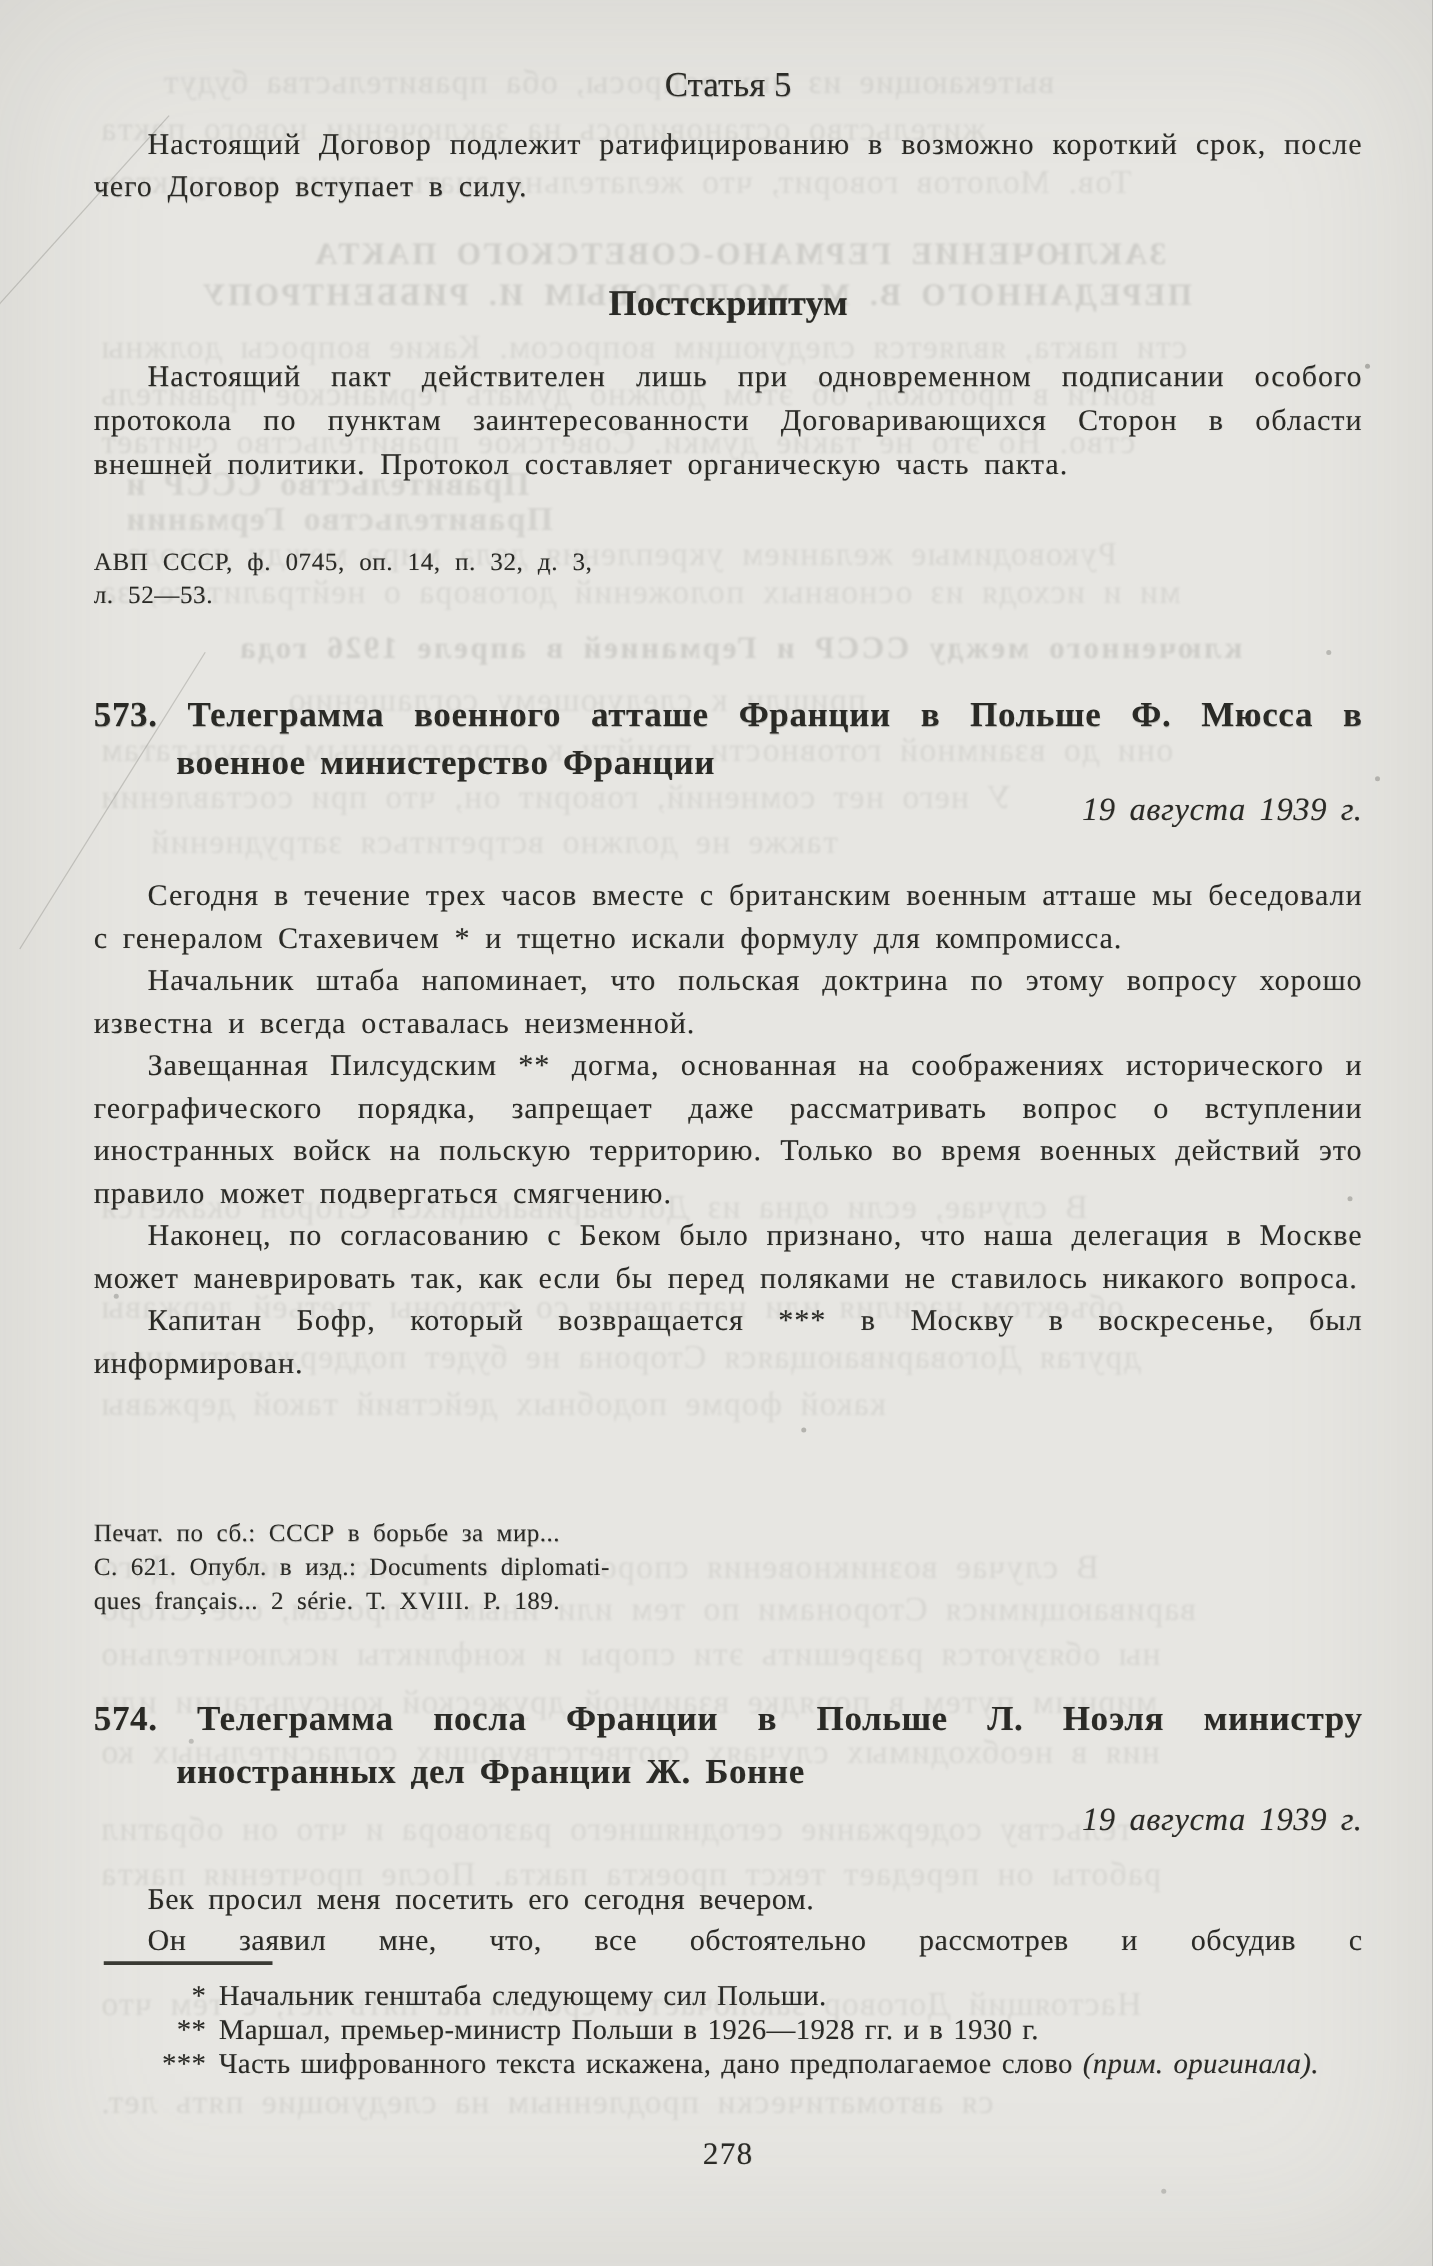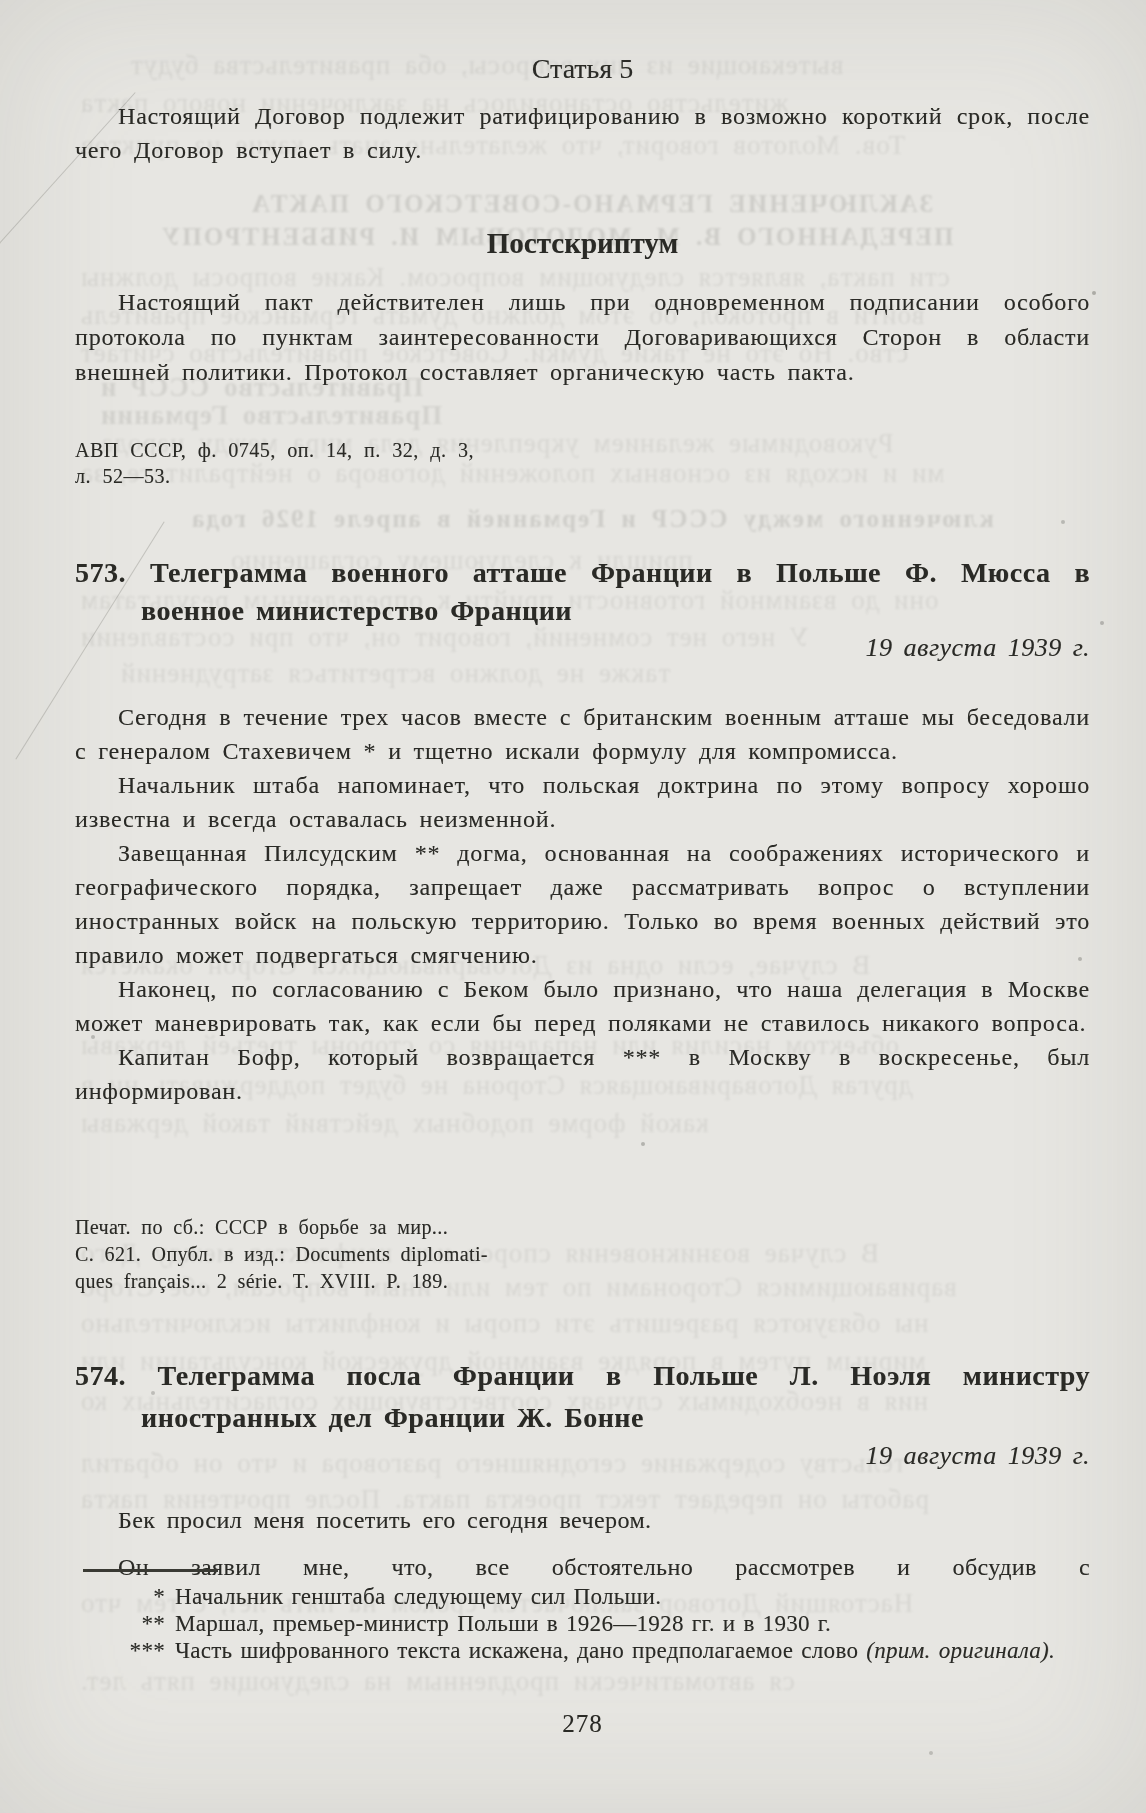--- a/index.html
+++ b/index.html
@@ -70,21 +70,21 @@
   #h573 { top:554px; line-height:38px; }
   #d573 { top:633px; }
   #h574 { top:1355px; line-height:42px; }
   #d574 { top:1441px; }
   .dateline { font-style:italic; font-size:26px; text-align:right; letter-spacing:0.5px; word-spacing:4px; }
   #b573 { top:700px; }
   #b573 p { line-height:34px; }
   #src  { top:1214px; font-size:20px; line-height:27px; word-spacing:5px; letter-spacing:0.4px; }
   #b574 { top:1504px; }
   #b574 p { line-height:33px; letter-spacing:0.4px; }
-  #b574 p.force { text-align-last:justify;margin-top:14px; }
+  #b574 p.force { text-align-last:justify; }
   #rule { top:1569px; left:83px; right:auto; width:135px; height:3px;
           background:#3a3a34; text-shadow:none; }
   #fns  { top:1583px; font-size:23px; line-height:27px; letter-spacing:0.3px; word-spacing:2px; }
   #fns p { margin:0; text-align:justify; }
   .fn-marker { display:inline-block; width:90px; text-align:right; margin-right:10px; }
   .fn-italic { font-style:italic; }
   #pn { top:1710px; font-size:25px; letter-spacing:1px; }
 </style>
 </head>
 <body>

